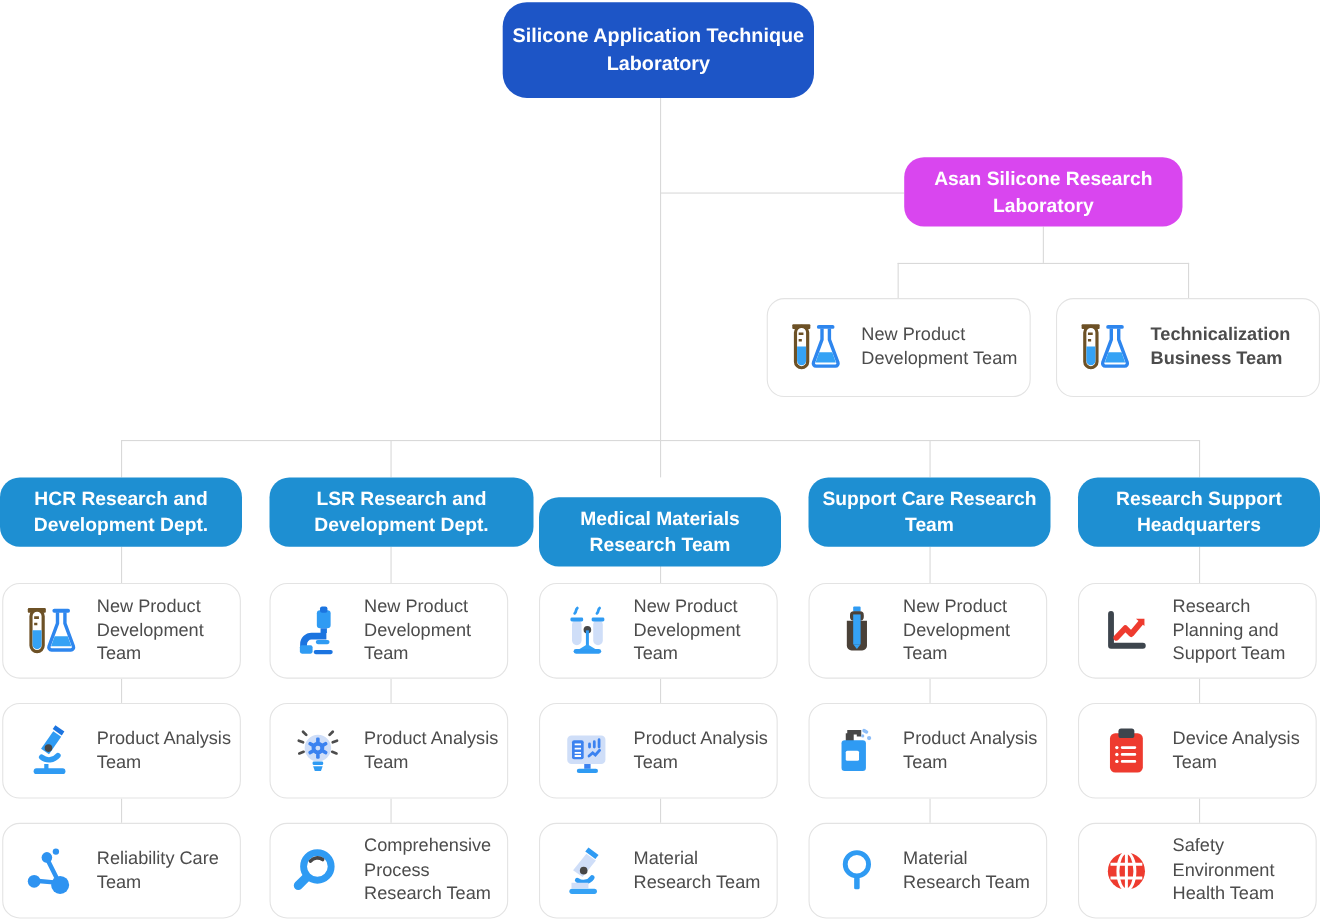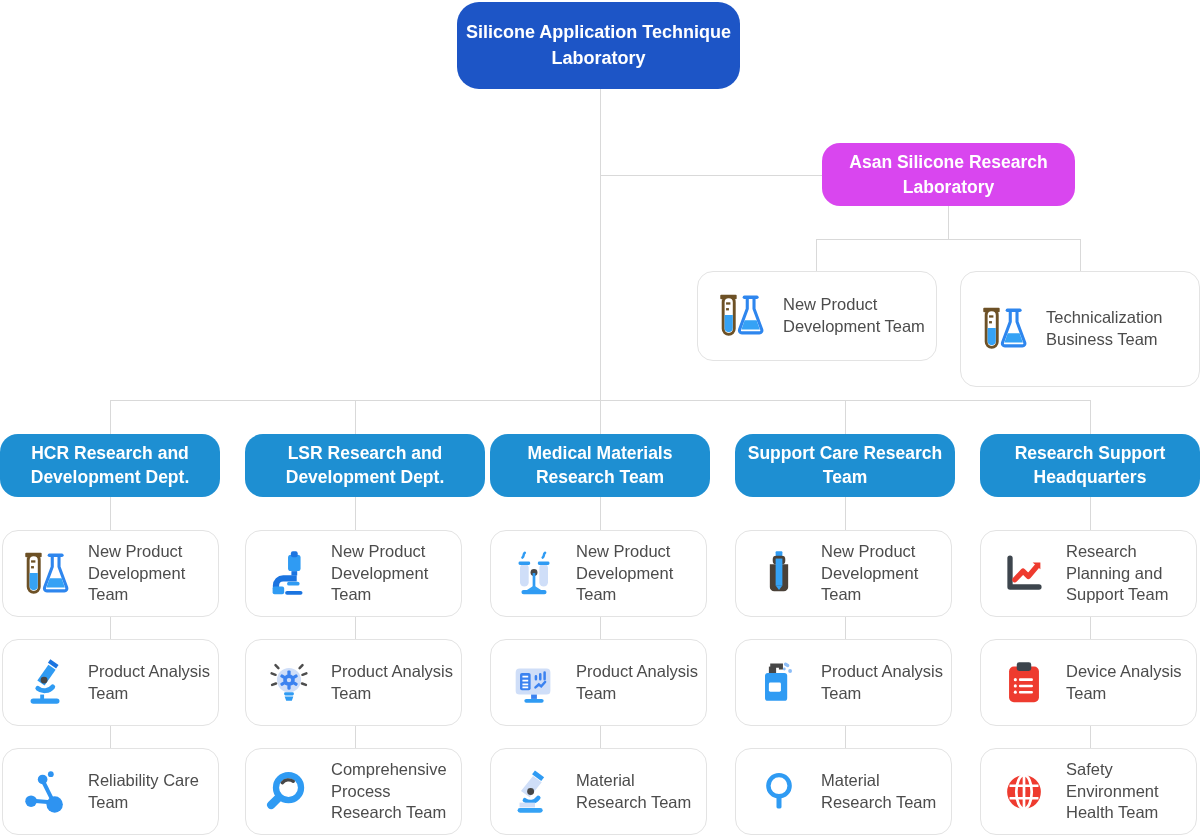--- a/index.html
+++ b/index.html
@@ -212,34 +212,34 @@
   <div class="hq green" style="left:822px;top:143px;width:253px;height:63px;">
     <span>Asan Silicone Research Laboratory</span>
   </div>
 
   <div class="team" style="left:697px;top:271px;width:240px;height:90px;">
     <svg class="icon">
         <use href="#i-flask"></use>
       </svg>
     <span class="txt">New Product Development Team</span>
   </div>
-  <div class="team" style="left:960px;top:271px;width:240px;height:116px;">
+  <div class="team" style="left:960px;top:271px;width:240px;height:90px;font-weight:bold;">
     <svg class="icon">
         <use href="#i-flask"></use>
       </svg>
     <span class="txt">Technicalization Business Team</span>
   </div>
 
   <div class="hq dept" style="left:0px;top:434px;width:220px;height:63px;">
     <span>HCR Research and Development Dept.</span>
   </div>
   <div class="hq dept" style="left:245px;top:434px;width:240px;height:63px;">
     <span>LSR Research and Development Dept.</span>
   </div>
-  <div class="hq dept" style="left:490px;top:434px;width:220px;height:63px;">
+  <div class="hq dept" style="left:490px;top:452px;width:220px;height:63px;">
     <span>Medical Materials Research Team</span>
   </div>
   <div class="hq dept" style="left:735px;top:434px;width:220px;height:63px;">
     <span>Support Care Research Team</span>
   </div>
   <div class="hq dept" style="left:980px;top:434px;width:220px;height:63px;">
     <span>Research Support Headquarters</span>
   </div>
 
   <div class="team" style="left:2px;top:530px;width:217px;height:87px;">

